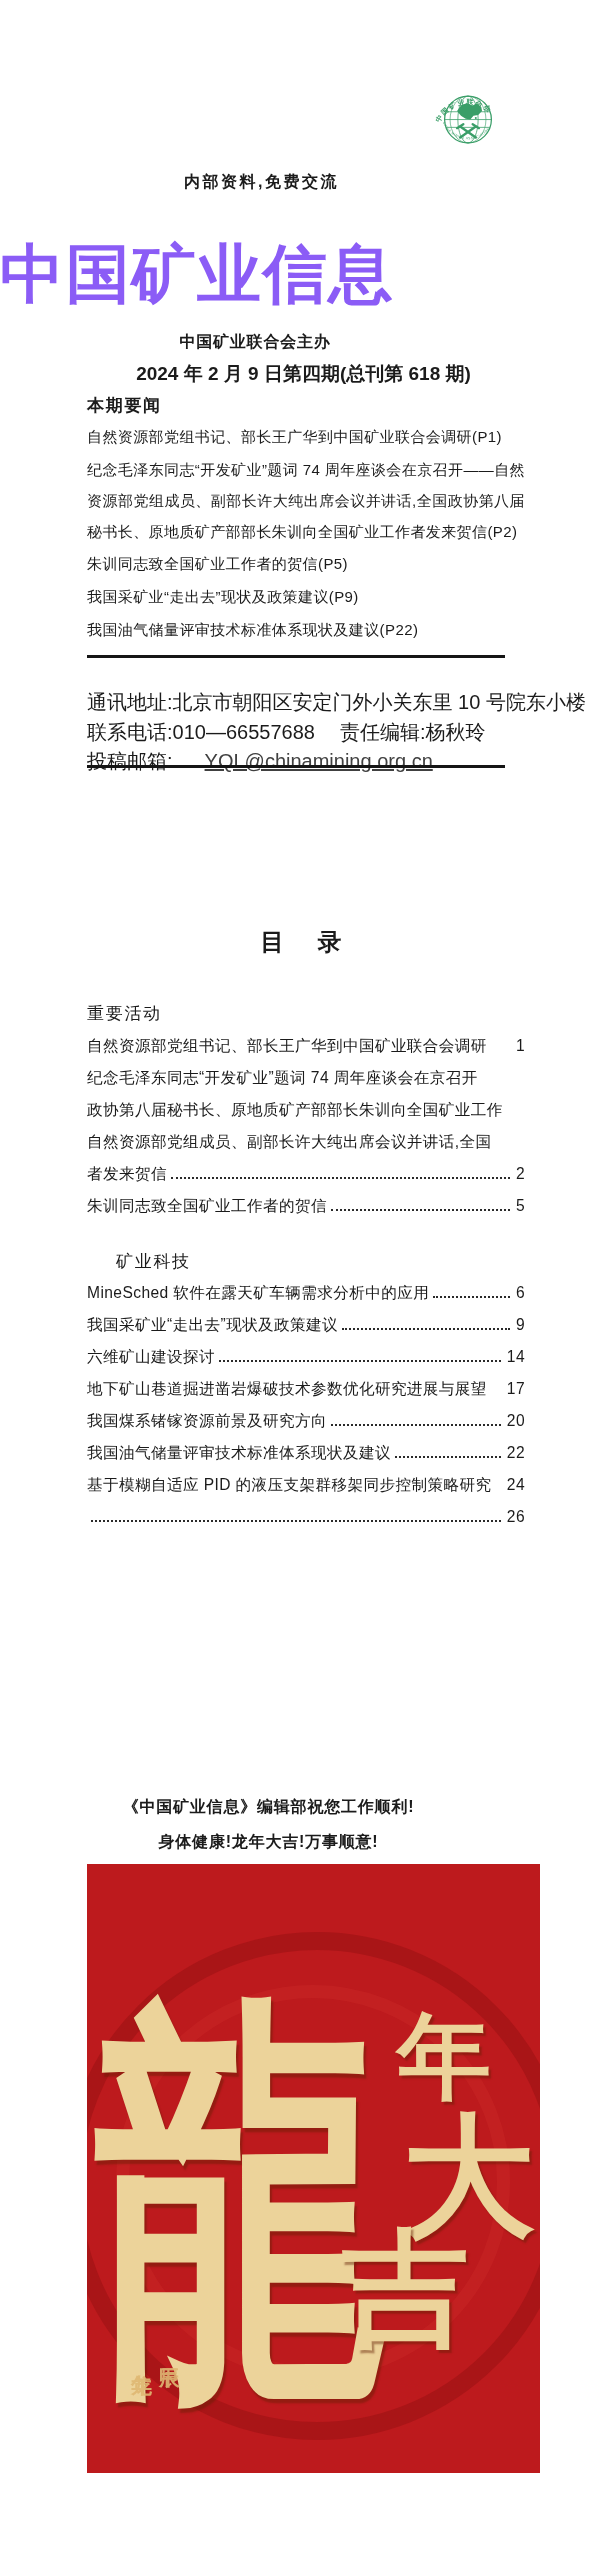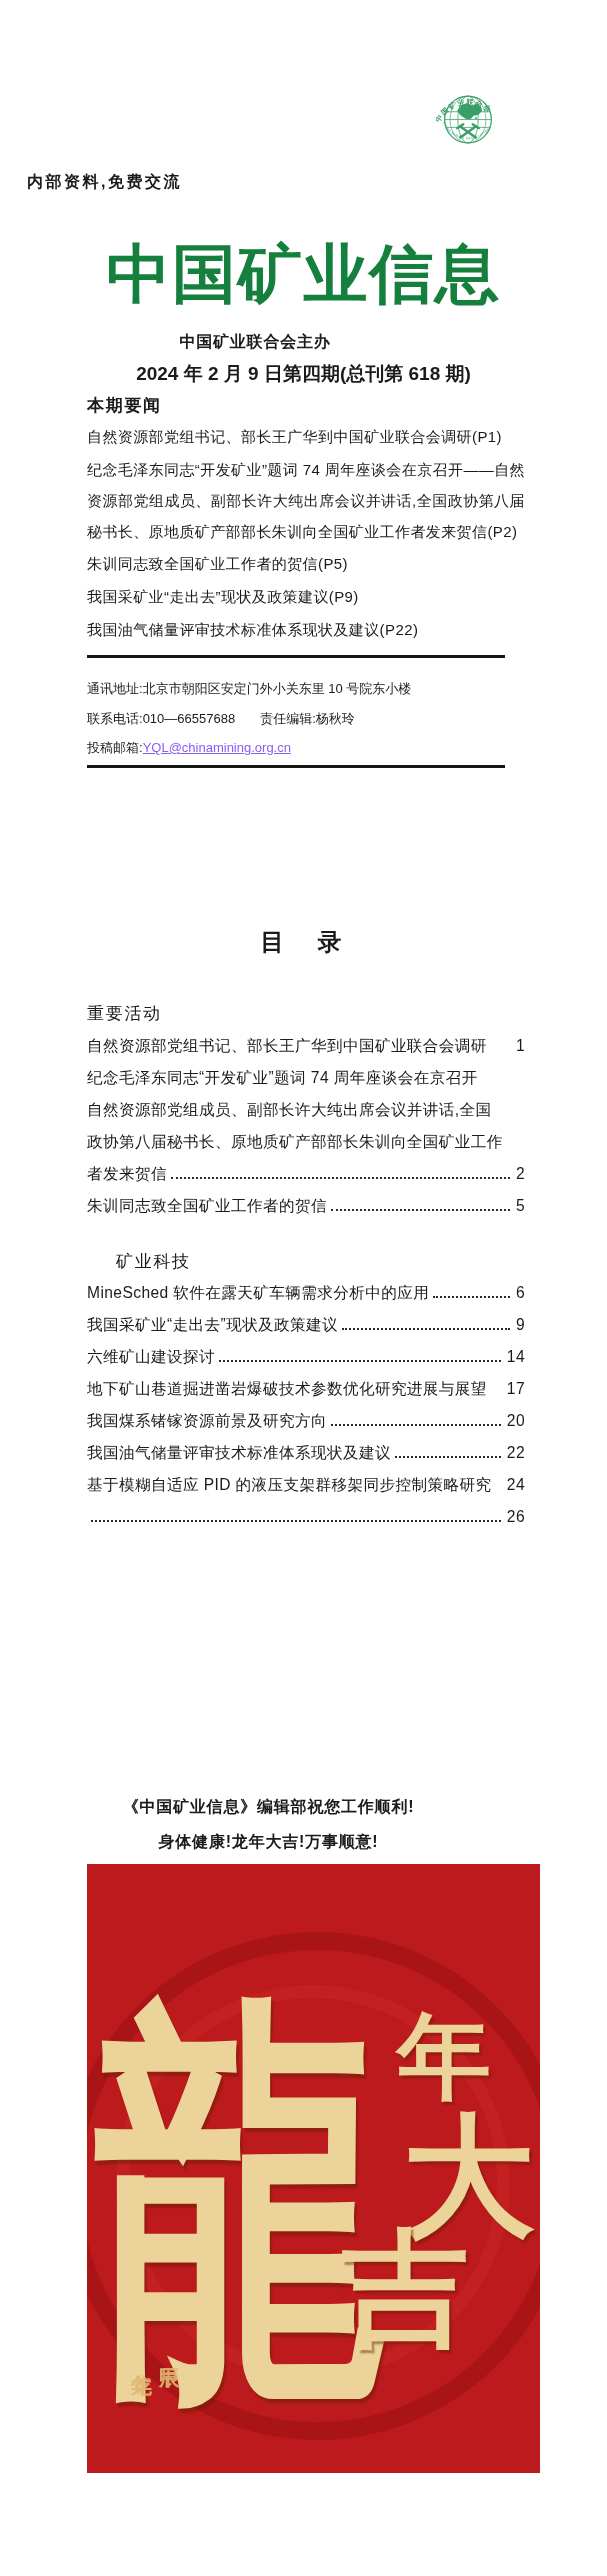--- a/index.html
+++ b/index.html
@@ -5,43 +5,43 @@
   html,body{margin:0;padding:0;}
   body{
     width:607px;height:2576px;position:relative;background:#ffffff;
     font-family:"Liberation Sans","DejaVu Sans",sans-serif;color:#1b1b1b;
     overflow:hidden;
   }
   .abs{position:absolute;}
 
   
   .logo{left:429px;top:79px;width:78px;height:78px;}
-  .confidential{top:172px;left:0;width:523px;text-align:left;
-    font-size:16px;font-weight:bold;letter-spacing:2.5px;margin-left:27px;}
-  .main-title{top:236px;left:0;width:607px;text-align:center;
+  .confidential{top:172px;left:0;width:523px;text-align:center;
+    font-size:16px;font-weight:bold;letter-spacing:2.5px;}
+  .main-title{top:236px;left:0;width:607px;
     font-family:"DejaVu Serif","Liberation Serif",serif;
-    font-size:64px;font-weight:bold;color:#15803d;letter-spacing:1.7px;line-height:1.2;}
+    font-size:64px;font-weight:bold;color:#8b5cf6;letter-spacing:1.7px;line-height:1.2;}
   .organizer{top:332px;left:0;width:510px;text-align:center;
     font-size:16px;font-weight:bold;letter-spacing:0.8px;}
   .issue-line{top:361px;left:0;width:607px;text-align:center;
     font-size:19px;font-weight:bold;}
 
   
   .hl-heading{top:394px;left:87px;font-size:17px;font-weight:bold;letter-spacing:1.7px;}
   .hl-list{top:421px;left:87px;width:438px;font-size:15px;line-height:31px;}
   .hl-list p{margin:0 0 1.7px 0;text-align:justify;letter-spacing:0.4px;}
 
   
   .hr{left:87px;width:418px;height:2.5px;background:#151515;}
   .hr1{top:655px;}
   .hr2{top:765px;}
-  .contact{top:674px;left:87px;width:418px;font-size:13px;line-height:29.5px;}
+  .contact{top:688px;left:87px;width:418px;font-size:20px;line-height:29.5px;}
   .contact .row{white-space:nowrap;}
   .contact .spacer{display:inline-block;width:25px;}
-  a.email{color:#8b5cf6;}
+  a.email{color:#404040;margin-left:32px;}
 
   
   .toc-title{top:926px;left:0;width:607px;text-align:center;
     font-size:23.6px;font-weight:bold;letter-spacing:5px;font-family:Liberation Serif, serif;}
   .toc-heading{left:87px;font-size:17px;font-weight:normal;letter-spacing:1.7px;}
   .toc-h1{top:1002px;}
   .toc-h2{top:1250px;margin-left:29px;}
   .toc-list{left:87px;width:438px;font-size:15.6px;line-height:32px;letter-spacing:0.4px;}
   .toc-list1{top:1030px;}
   .toc-list2{top:1277px;}
@@ -144,24 +144,24 @@
       <span class="toc-text">自然资源部党组书记、部长王广华到中国矿业联合会调研</span>
       <span class="leader"></span>
       <span class="toc-page">1</span>
     </div>
   </div>
   <div class="toc-item">
     <div class="toc-line">
         <span class="toc-text">纪念毛泽东同志“开发矿业”题词 74 周年座谈会在京召开</span>
       </div>
     <div class="toc-line">
+        <span class="toc-text">政协第八届秘书长、原地质矿产部部长朱训向全国矿业工作</span>
+      </div>
+    <div class="toc-line">
         <span class="toc-text">自然资源部党组成员、副部长许大纯出席会议并讲话,全国</span>
-      </div>
-    <div class="toc-line">
-        <span class="toc-text">政协第八届秘书长、原地质矿产部部长朱训向全国矿业工作</span>
       </div>
     <div class="toc-line">
       <span class="toc-text">者发来贺信</span>
       <span class="leader dotted"></span>
       <span class="toc-page">2</span>
     </div>
   </div>
   <div class="toc-item">
     <div class="toc-line">
       <span class="toc-text">朱训同志致全国矿业工作者的贺信</span>

